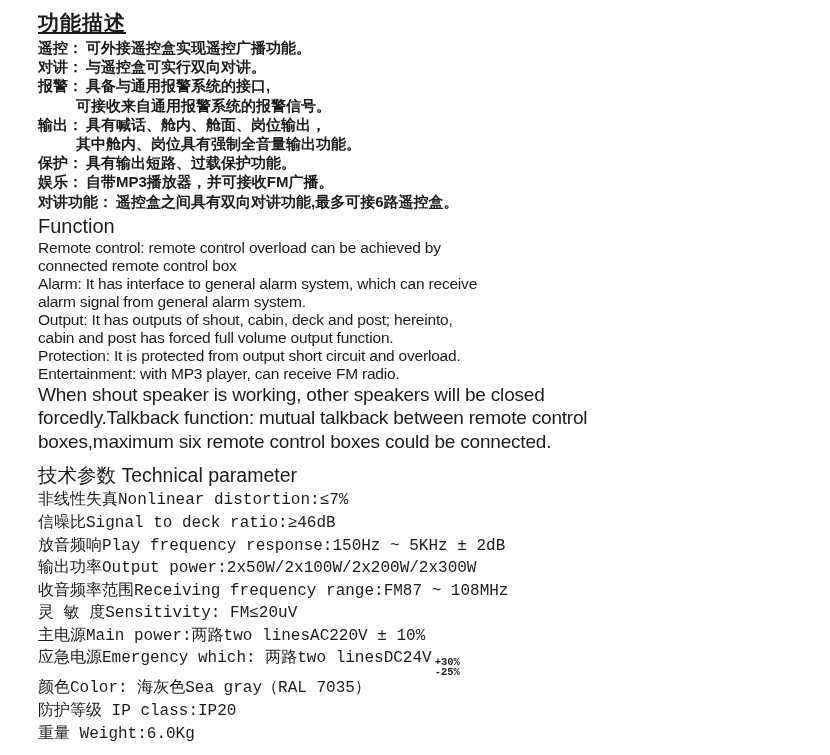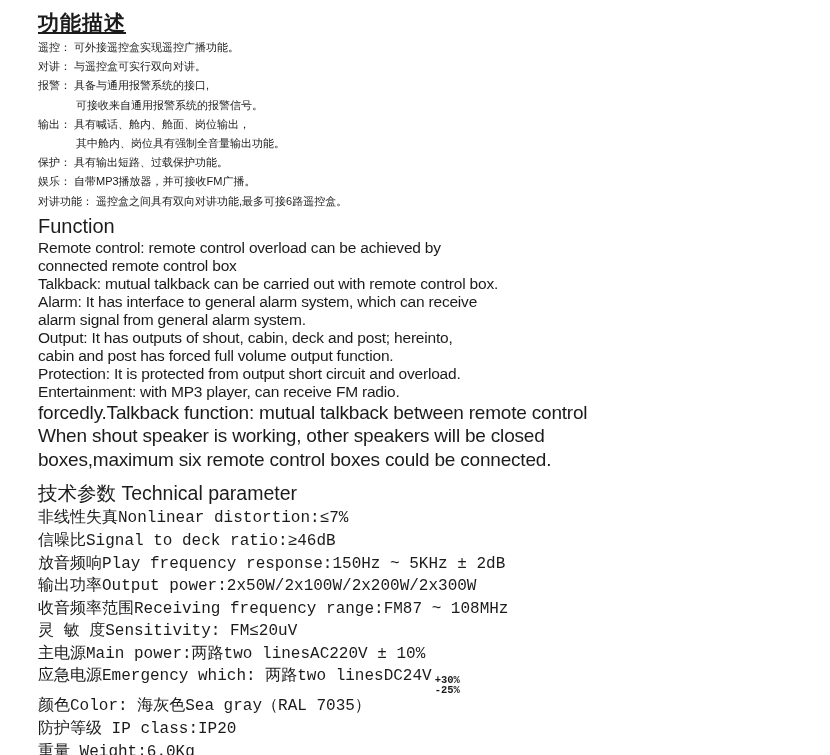--- a/index.html
+++ b/index.html
@@ -12,21 +12,21 @@
   }
   .page { padding:10px 18px 0 38px; }
 
   .cn-title {
     font-size:21px; font-weight:bold;
     line-height:25px; margin:0 0 3px 0;
     letter-spacing:1px;
     text-decoration:underline;
   }
   .cn-line {
-    font-size:11px; font-weight:normal;
+    font-size:15px; font-weight:bold;
     line-height:19.2px; white-space:nowrap;
   }
   .cn-line .lbl { margin-right:3px; }
   .cn-line.indent { padding-left:38px; }
 
   .en-title {
     font-size:20px; font-weight:normal;
     line-height:23px; margin:4px 0 1px 0;
   }
   .en-line {
@@ -72,32 +72,31 @@
     <div class="cn-line"><span class="lbl">保护：</span><span>具有输出短路、过载保护功能。</span></div>
     <div class="cn-line"><span class="lbl">娱乐：</span><span>自带MP3播放器，并可接收FM广播。</span></div>
     <div class="cn-line"><span class="lbl">对讲功能：</span><span>遥控盒之间具有双向对讲功能,最多可接6路遥控盒。</span></div>
   </div>
 
   <h2 class="en-title">Function</h2>
 
   <div>
     <div class="en-line">Remote control: remote control overload can be achieved by</div>
     <div class="en-line">connected remote control box</div>
-    <div class="en-line">Talkback: mutual talkback can be carried out with remote control box.</div>
     <div class="en-line">Alarm: It has interface to general alarm system, which can receive</div>
     <div class="en-line">alarm signal from general alarm system.</div>
     <div class="en-line">Output: It has outputs of shout, cabin, deck and post; hereinto,</div>
     <div class="en-line">cabin and post has forced full volume output function.</div>
     <div class="en-line">Protection: It is protected from output short circuit and overload.</div>
     <div class="en-line">Entertainment: with MP3 player, can receive FM radio.</div>
   </div>
 
   <div>
+    <div class="closing-line">When shout speaker is working, other speakers will be closed</div>
     <div class="closing-line">forcedly.Talkback function: mutual talkback between remote control</div>
-    <div class="closing-line">When shout speaker is working, other speakers will be closed</div>
     <div class="closing-line">boxes,maximum six remote control boxes could be connected.</div>
   </div>
 
   <h2 class="tech-title">技术参数 Technical parameter</h2>
 
   <div>
     <div class="tech-line">非线性失真Nonlinear distortion:≤7%</div>
     <div class="tech-line">信噪比Signal to deck ratio:≥46dB</div>
     <div class="tech-line">放音频响Play frequency response:150Hz ~ 5KHz ± 2dB</div>
     <div class="tech-line">输出功率Output power:2x50W/2x100W/2x200W/2x300W</div>

